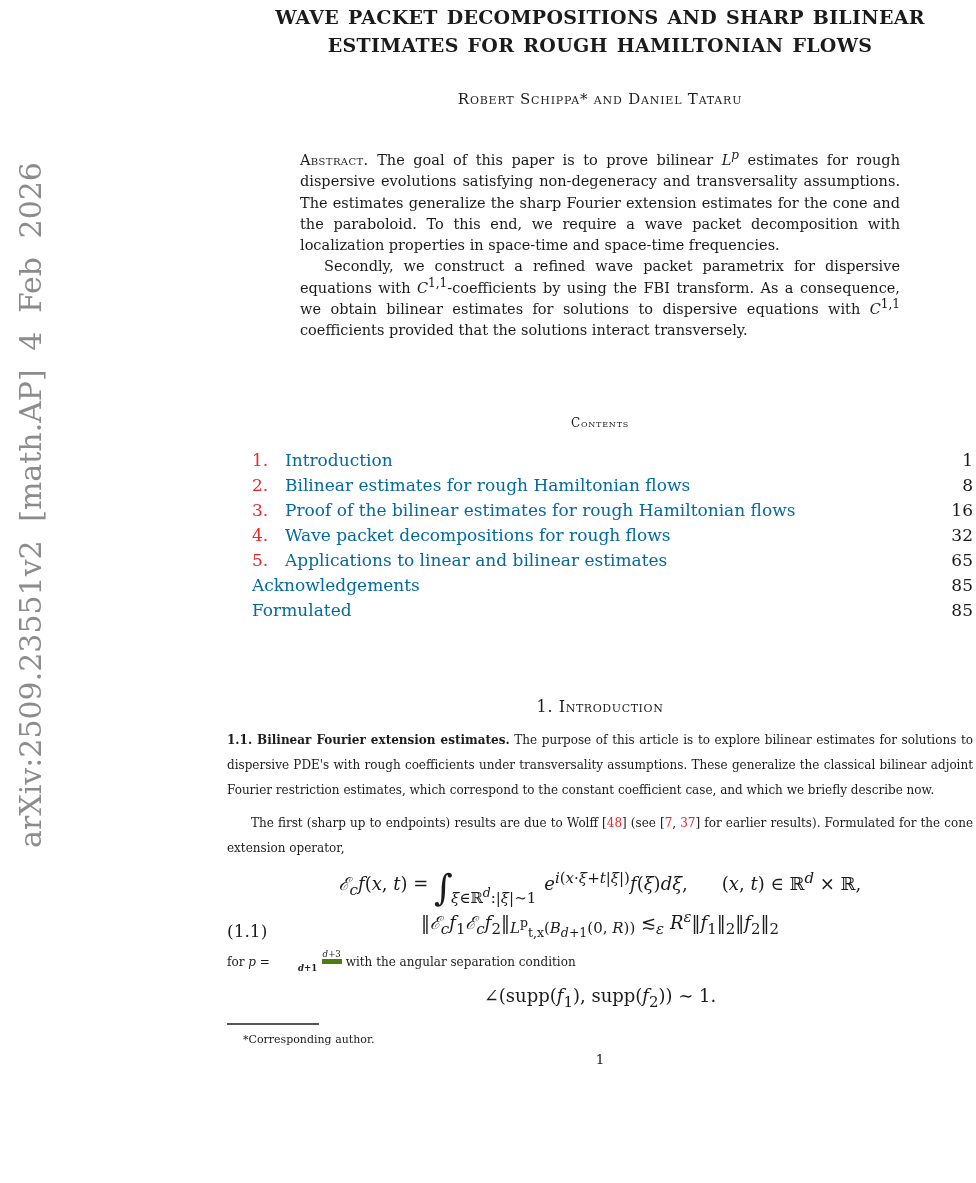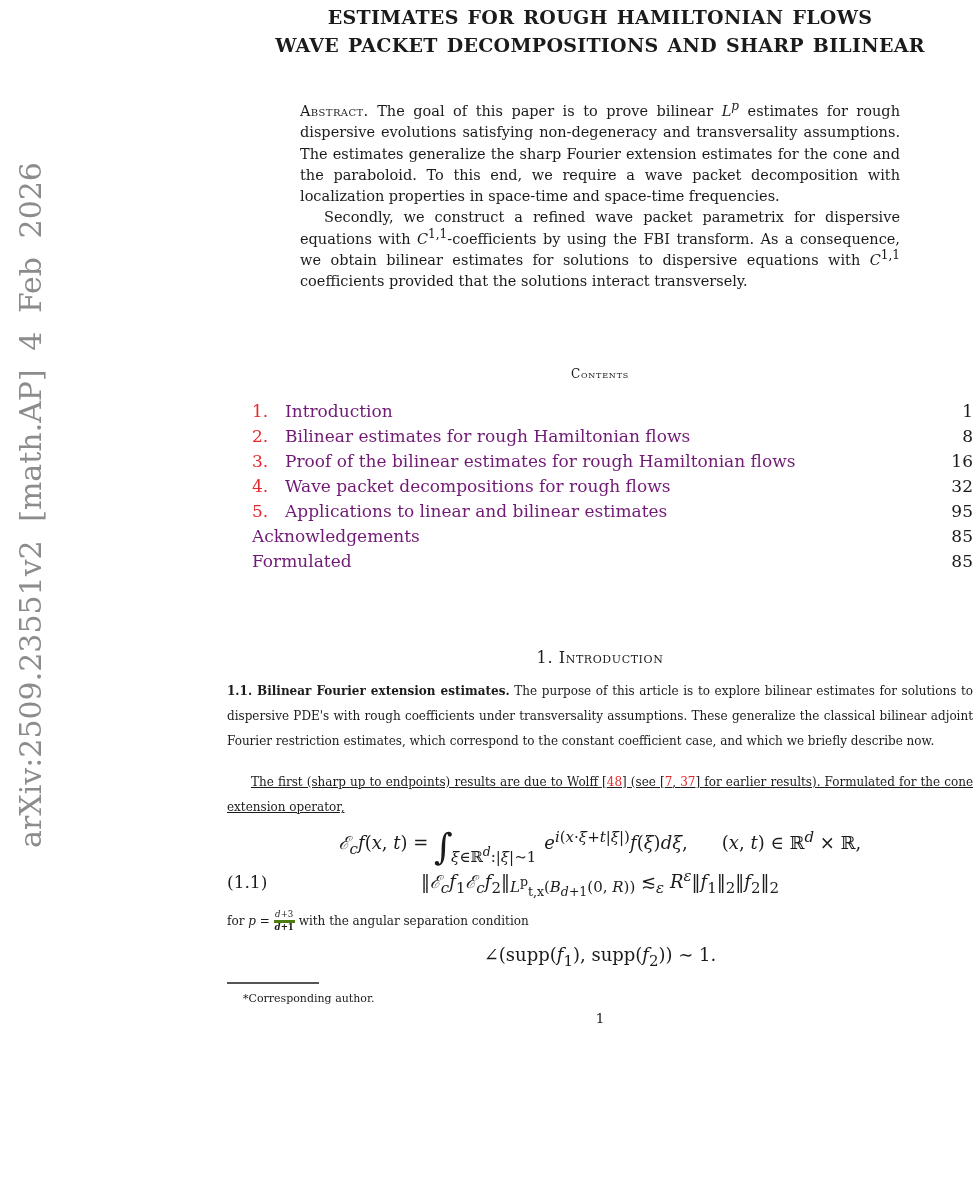--- a/index.html
+++ b/index.html
@@ -18,58 +18,59 @@
   .title { text-align:center; font-weight:bold; font-size:19px; line-height:28px; letter-spacing:0.3px; word-spacing:2px; }
   .authors { margin-top:31px; text-align:center; font-variant:small-caps; font-size:15px; letter-spacing:0.8px; }
   .abstract { width:600px; margin:42px auto 0 auto; font-size:14.5px; line-height:21.3px; text-align:justify; }
   .abstract .abs-label { font-variant:small-caps; letter-spacing:0.4px; }
   .abstract .p2 { text-indent:24px; }
   .contents-heading { margin-top:74px; text-align:center; font-variant:small-caps; font-size:12px; letter-spacing:0.8px; }
   .toc { margin-top:18px; padding-left:25px; font-size:17px; line-height:25px; }
   .toc-row { display:flex; align-items:baseline; cursor:pointer; }
   .toc-num { color:#e6282d; margin-right:11px; min-width:22px; }
   .toc-num:empty { display:none; }
-  .toc-label { color:#701a75; }
+  .toc-label { color:#0369a1; }
   .toc-fill { flex:1; }
   .toc-page { color:#1b1b1b; }
   .section-heading { margin-top:74px; text-align:center; font-variant:small-caps; font-size:16px; letter-spacing:0.6px; }
   .body-par { margin-top:12px; font-size:12px; line-height:25px; text-align:justify; }
   .body-par.noindent { text-indent:0; }
-  .body-par.indent { text-indent:24px; margin-top:16px;text-decoration:underline; }
+  .body-par.indent { text-indent:24px; margin-top:8px; }
   .cite { color:#e6282d; }
   .display-math { margin:6px 0 4px 0; text-align:center; font-size:18px; line-height:26px; }
   .display-math.cone { margin-top:10px; margin-bottom:8px; }
   .bigint { font-size:36px; font-style:normal; vertical-align:-10px; line-height:0; }
   .ilim { font-size:15px; position:relative; top:13px; left:-2px; margin-right:6px; letter-spacing:0; }
   .qquad { display:inline-block; width:34px; }
   .eq-row { position:relative; margin-top:8px; font-size:17px; line-height:34px; }
-  .eq-label { position:absolute; left:0; top:0; }
+  .eq-label { position:absolute; left:0; top:8px; }
   .eq-body { text-align:center; font-size:18px; }
   .frac { display:inline-block; vertical-align:-0.6em; text-align:center; font-size:0.72em; line-height:1.1; }
-  .frac .fn { display:block; border-bottom:3px solid #4d7c0f; padding:0 1px; }
+  .frac .fn { display:block; border-bottom:5px solid #4d7c0f; padding:0 1px;margin-left:48px; }
   .frac .fd { display:block; padding:0 1px;font-weight:bold; }
   sub, sup { line-height:0; }
   .footnote-rule { margin-top:14px; width:92px; border-top:2px solid #555; }
   .footnote { margin-top:8px; padding-left:16px; font-size:11px; }
   .page-number { margin-top:5px; text-align:center; font-size:13.5px; }
 </style>
 </head>
 <body>
 
 <div class="page">
 
   <div class="watermark">arXiv:2509.23551v2 [math.AP] 4 Feb 2026</div>
 
   <div class="content">
 
     <div class="title">
+      <div>WAVE PACKET DECOMPOSITIONS AND SHARP BILINEAR</div>
       <div>ESTIMATES FOR ROUGH HAMILTONIAN FLOWS</div>
-      <div>WAVE PACKET DECOMPOSITIONS AND SHARP BILINEAR</div>
     </div>
 
+    <div class="authors">Robert Schippa* and Daniel Tataru</div>
 
     <div class="abstract">
       <div><span class="abs-label">Abstract.</span><span> The goal of this paper is to prove bilinear <i>L<sup>p</sup></i> estimates for rough dispersive evolutions satisfying non-degeneracy and transversality assumptions. The estimates generalize the sharp Fourier extension estimates for the cone and the paraboloid. To this end, we require a wave packet decomposition with localization properties in space-time and space-time frequencies.</span></div>
       <div class="p2">Secondly, we construct a refined wave packet parametrix for dispersive equations with <i>C</i><sup>1,1</sup>-coefficients by using the FBI transform. As a consequence, we obtain bilinear estimates for solutions to dispersive equations with <i>C</i><sup>1,1</sup> coefficients provided that the solutions interact transversely.</div>
     </div>
 
     <div class="contents-heading">Contents</div>
 
     <div class="toc">
       <div class="toc-row">
@@ -93,21 +94,21 @@
       <div class="toc-row">
         <span class="toc-num">4.</span>
           <span class="toc-label">Wave packet decompositions for rough flows</span>
           <span class="toc-fill"></span>
           <span class="toc-page">32</span>
       </div>
       <div class="toc-row">
         <span class="toc-num">5.</span>
           <span class="toc-label">Applications to linear and bilinear estimates</span>
           <span class="toc-fill"></span>
-          <span class="toc-page">95</span>
+          <span class="toc-page">65</span>
       </div>
       <div class="toc-row">
         <span class="toc-label">Acknowledgements</span>
           <span class="toc-fill"></span>
           <span class="toc-page">85</span>
       </div>
       <div class="toc-row">
         <span class="toc-label">Formulated</span>
           <span class="toc-fill"></span>
           <span class="toc-page">85</span>

